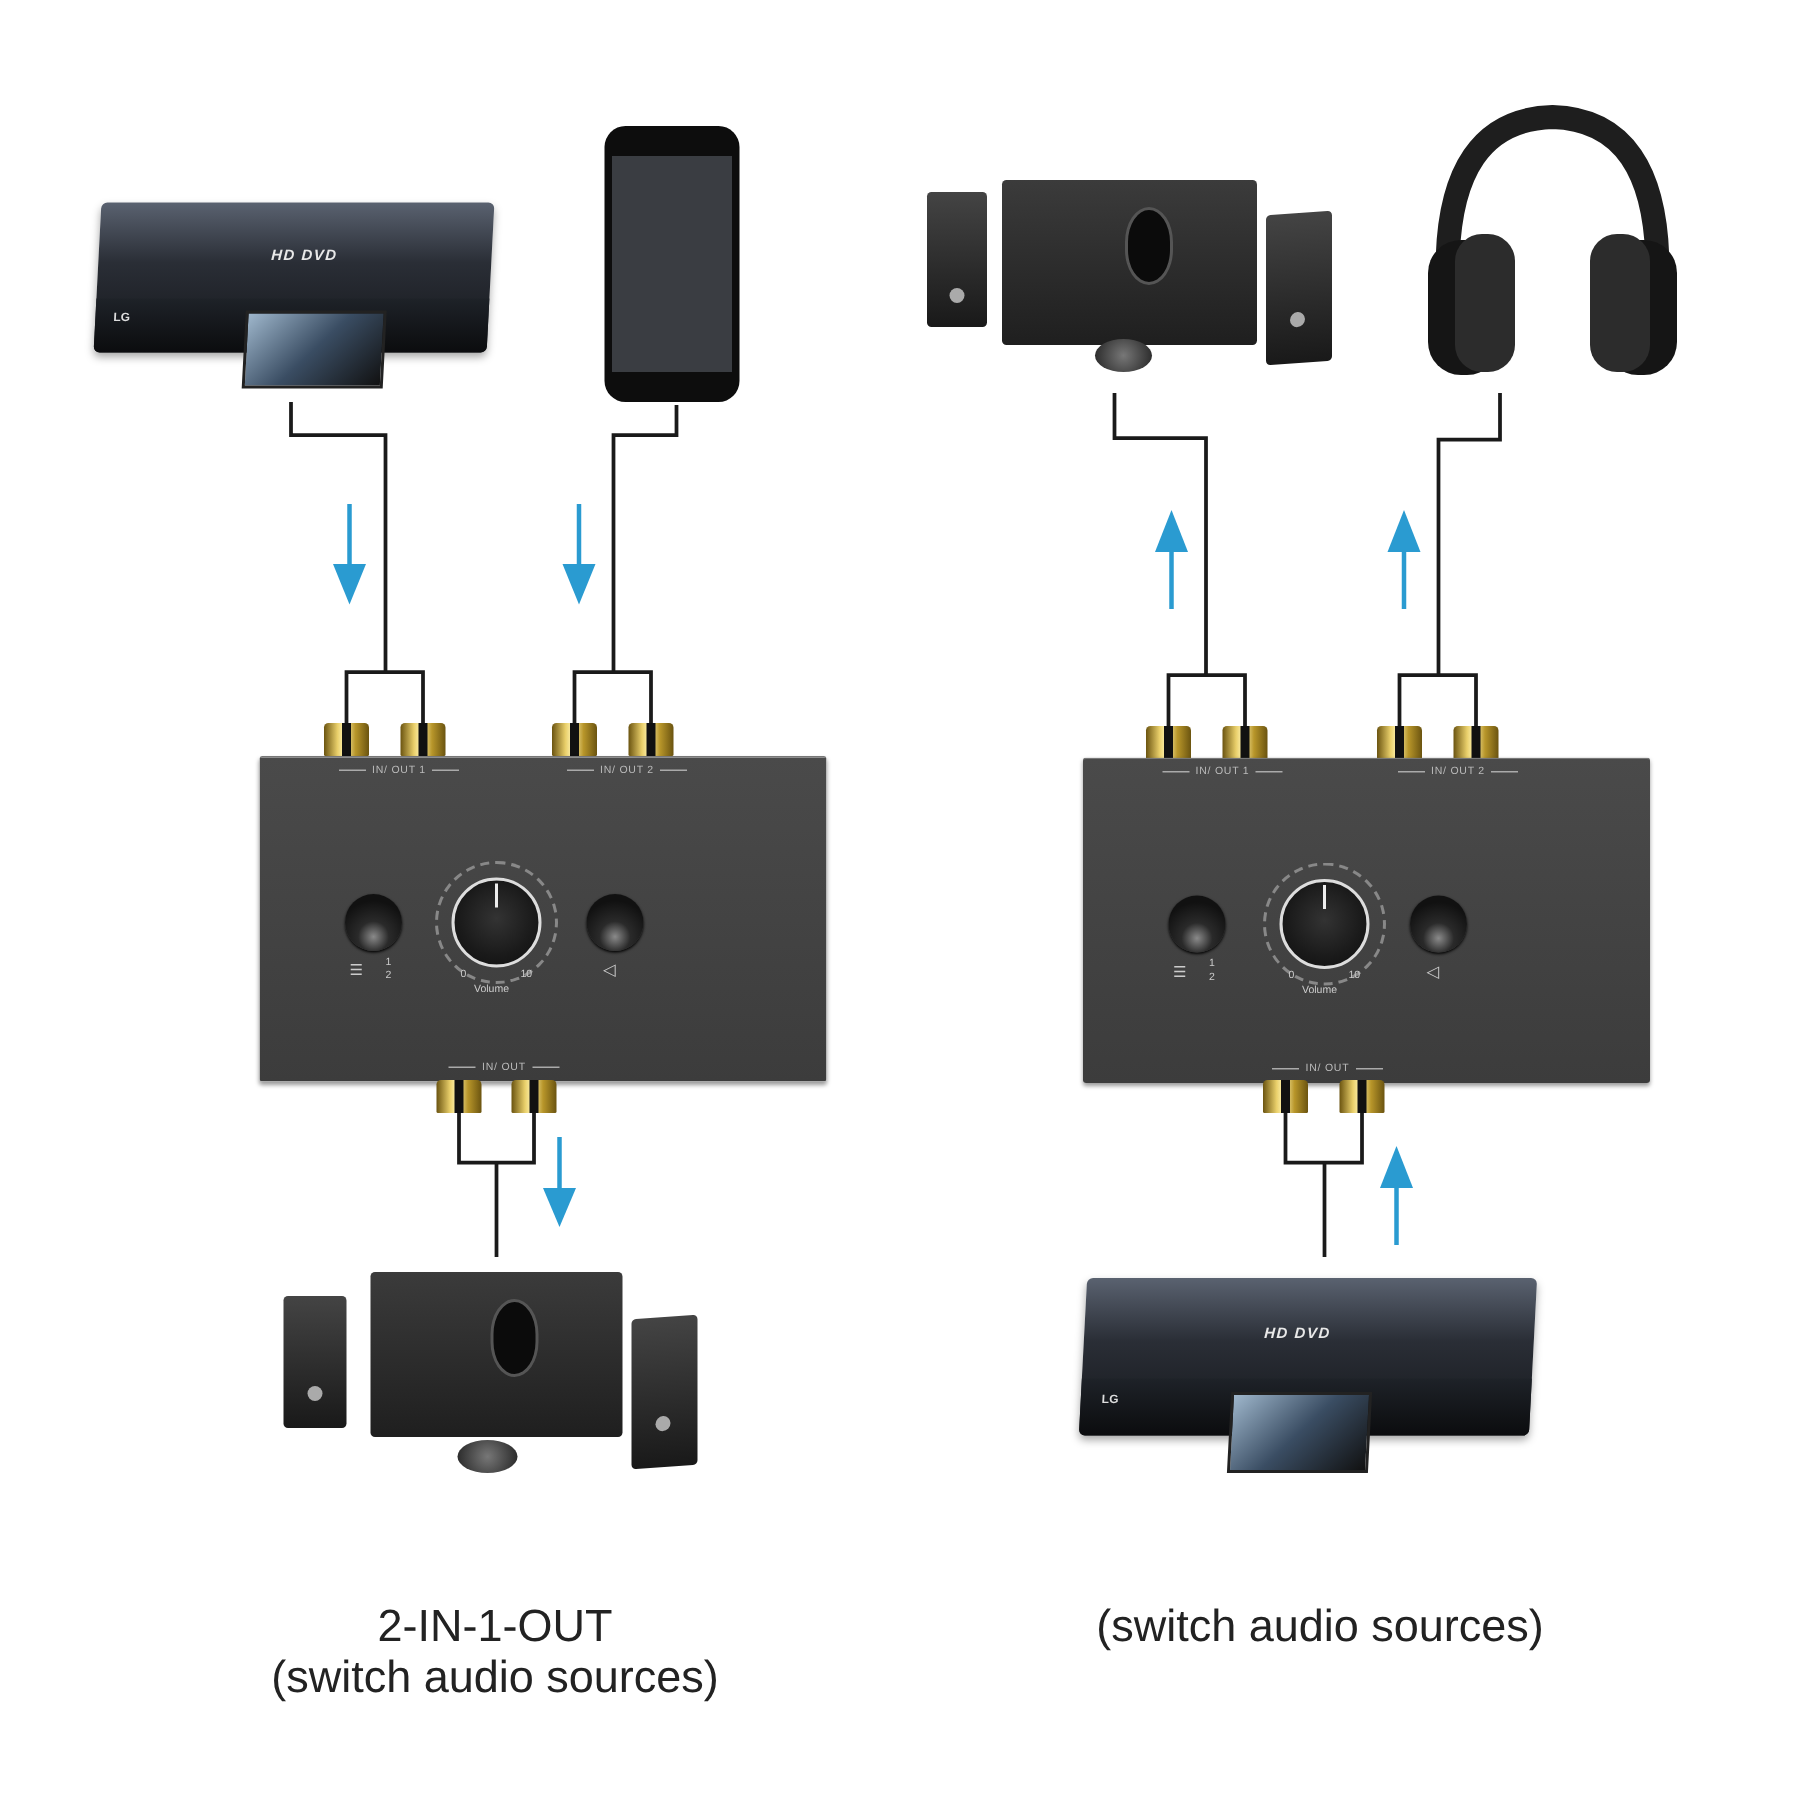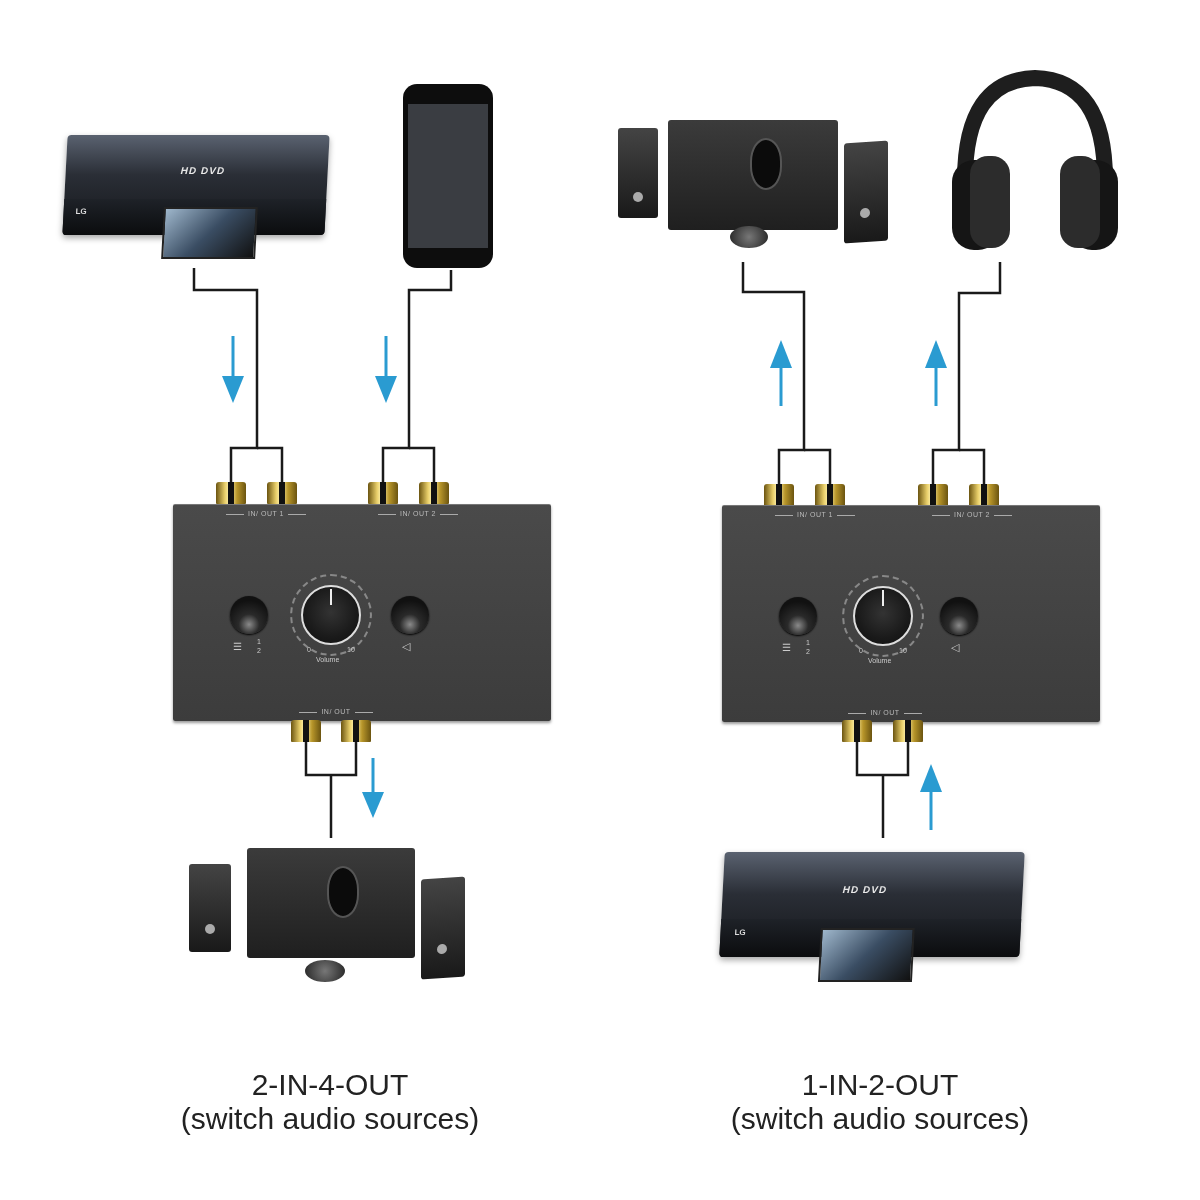--- a/index.html
+++ b/index.html
@@ -127,21 +127,21 @@
     <div class="sub" style="left:62px;top:8px;width:168px;height:110px;">
         <div class="port" style="left:80px;top:18px;width:28px;height:48px;"></div>
       </div>
     <div class="sat" style="left:236px;top:38px;width:44px;height:100px;transform:skewY(-4deg);">
         <div class="dot" style="left:16px;top:66px;"></div>
       </div>
     <div class="puck" style="left:120px;top:120px;width:40px;height:22px;"></div>
   </div>
 
   <div class="caption" style="left:120px;top:1068px;width:420px;">
-    <div>2-IN-4-OUT</div>
+    <div>2-IN-1-OUT</div>
     <div>(switch audio sources)</div>
   </div>
 </div>
 
 <div>
 
   <div class="speaker-set" style="left:600px;top:108px;width:300px;height:150px;">
     <div class="sat" style="left:18px;top:20px;width:40px;height:90px;">
         <div class="dot" style="left:15px;top:64px;"></div>
       </div>
@@ -187,16 +187,15 @@
   <div class="rca" style="left:893px;top:720px;"></div>
 
   <div class="player" style="left:722px;top:852px;width:300px;height:105px;transform:skewX(-3deg);">
     <span class="brand" style="left:120px;top:32px;">HD DVD</span>
     <div class="front"></div>
     <span class="logo" style="left:14px;top:76px;">LG</span>
     <div class="tray" style="left:100px;top:76px;width:90px;height:50px;"></div>
   </div>
 
   <div class="caption" style="left:670px;top:1068px;width:420px;">
-    <div>1-IN-2-OUT</div>
     <div>(switch audio sources)</div>
   </div>
 </div>
 
 </body></html>

